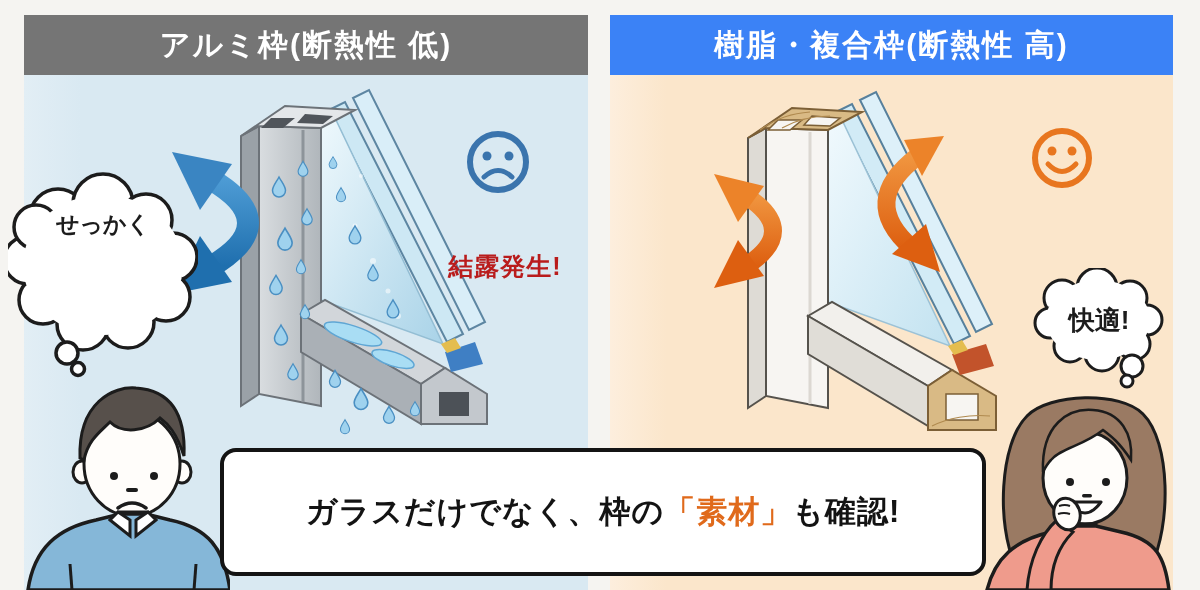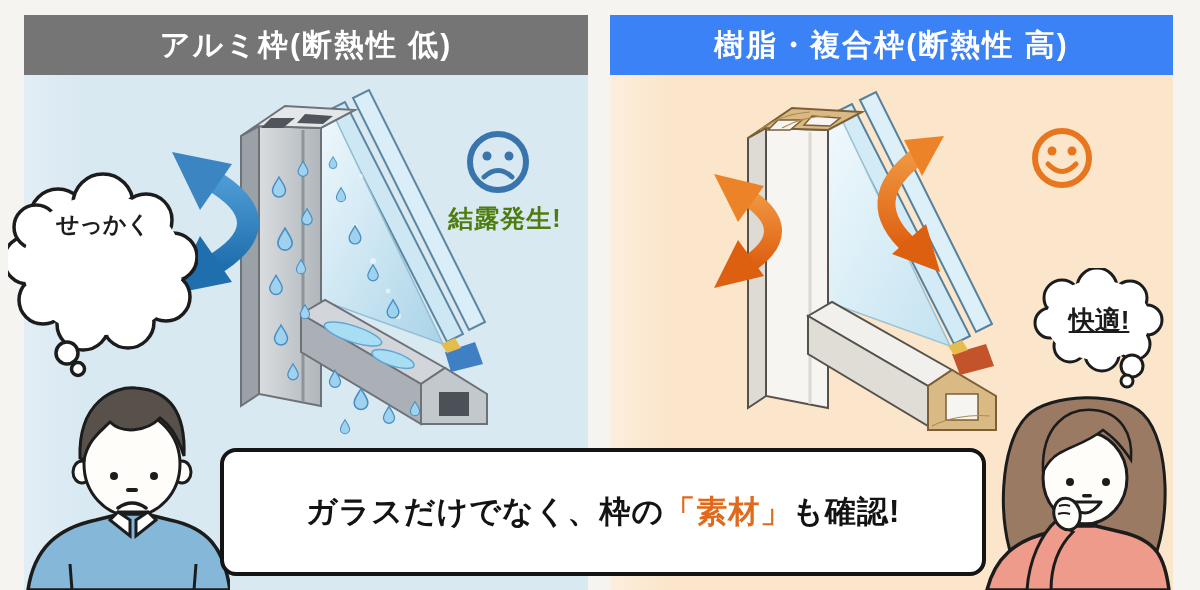--- a/index.html
+++ b/index.html
@@ -17,28 +17,28 @@
     display:flex;align-items:center;justify-content:center;
     color:#ffffff;font-size:30px;font-weight:800;letter-spacing:2px;
   }
   .panel.left .panel-header{background:#757575;}
   .panel.right .panel-header{background:#3b82f6;}
   .panel-body{position:absolute;left:0;top:60px;width:100%;height:515px;}
   .panel.left .panel-body{background:linear-gradient(90deg,#e2eef5 0%,#d9e9f2 10%);}
   .panel.right .panel-body{background:linear-gradient(90deg,#fdeedd 0%,#fbe6cb 10%);}
   .abs{position:absolute;}
   .status-label{
-    position:absolute;color:#4d7c0f;font-weight:900;text-align:center;
-    font-size:25px;letter-spacing:1px;white-space:nowrap;
+    position:absolute;color:#b91c1c;font-weight:900;text-align:center;
+    font-size:25px;letter-spacing:1px;white-space:nowrap;margin-top:48px;
   }
   .bubble-text{
     position:absolute;color:#1c1c1c;font-weight:800;text-align:center;
   }
   .bubble-text.left{font-size:23px;line-height:36px;}
-  .bubble-text.right{font-size:26px;line-height:32px;text-decoration:underline;}
+  .bubble-text.right{font-size:26px;line-height:32px;}
   .bubble-text span{display:block;}
   .callout{
     position:absolute;left:220px;top:448px;width:766px;height:128px;
     background:#ffffff;border:4px solid #141414;border-radius:16px;
     box-sizing:border-box;display:flex;flex-direction:column;
     align-items:center;justify-content:center;
     font-size:31px;font-weight:900;color:#131313;letter-spacing:1px;
     line-height:50px;white-space:nowrap;z-index:30;
   }
   .callout .hl{color:#e06a1b;}

